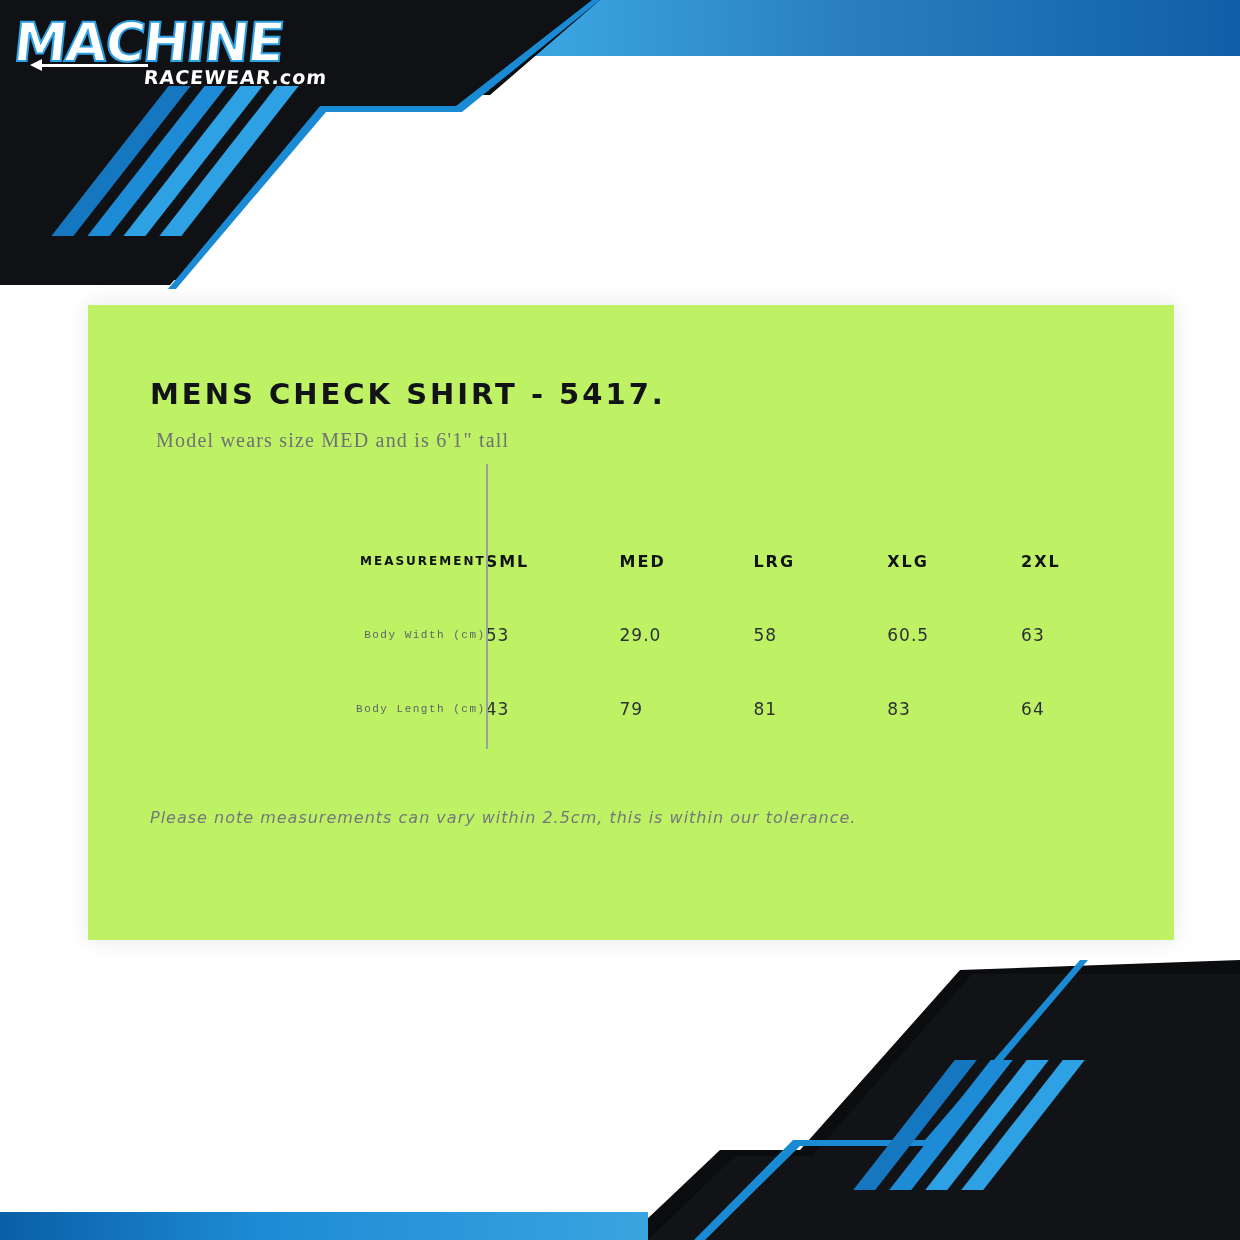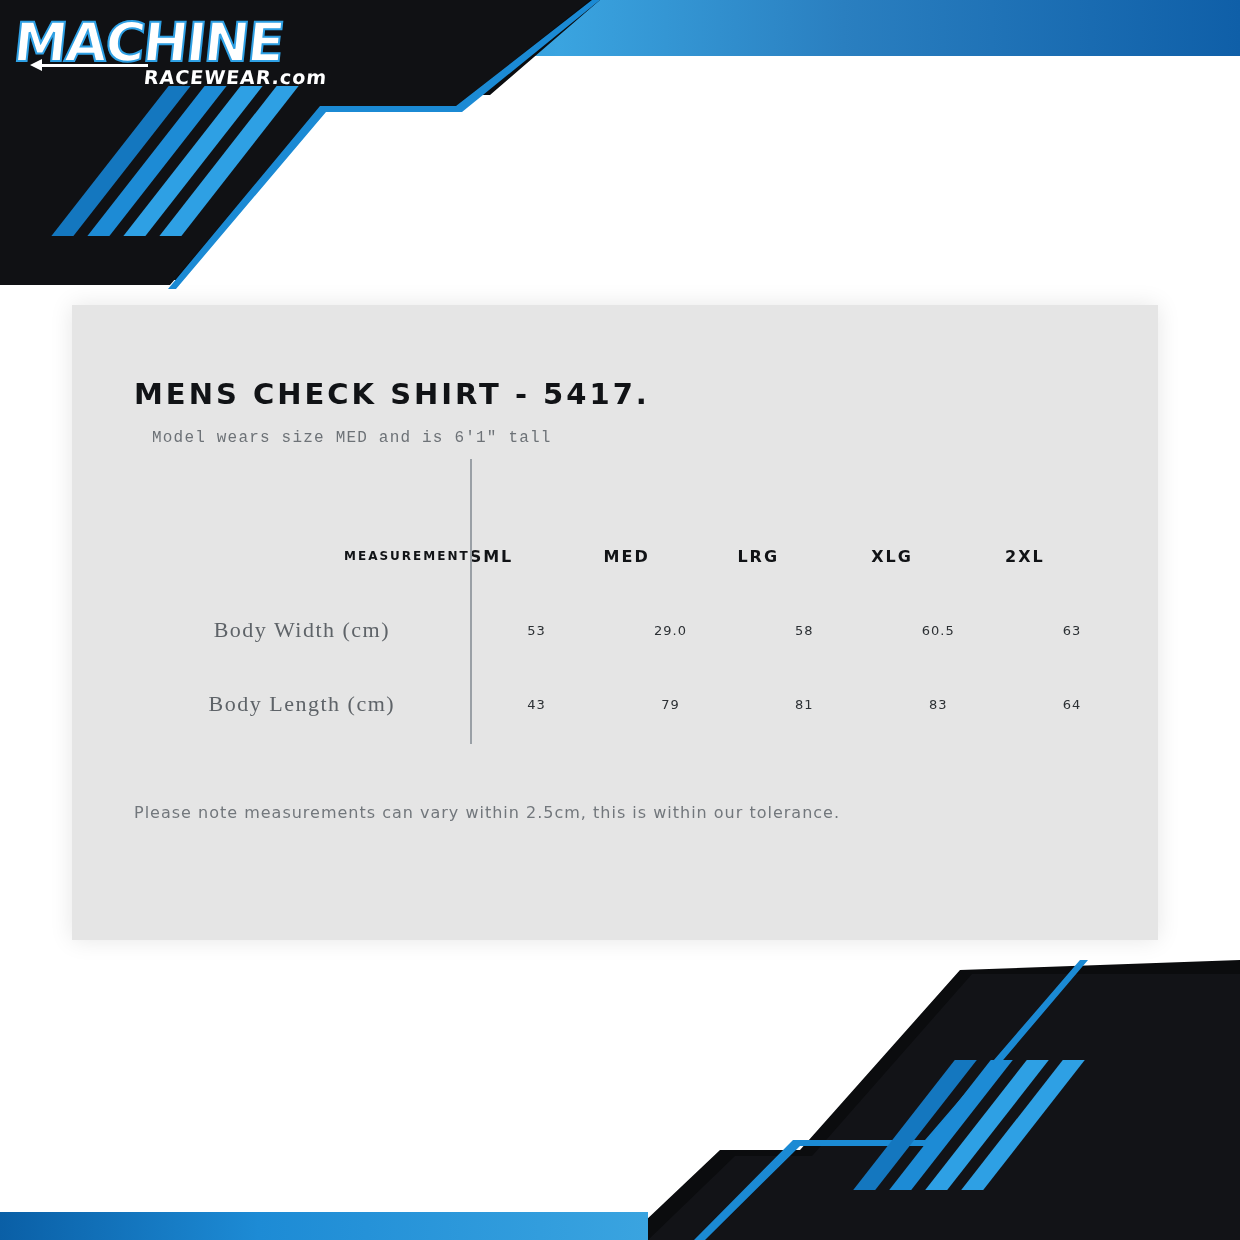--- a/index.html
+++ b/index.html
@@ -120,44 +120,44 @@
     left: 0; top: 1px;
     width: 0; height: 0;
     border-top: 6px solid transparent;
     border-bottom: 6px solid transparent;
     border-right: 12px solid #ffffff;
   }
 
   
   .card {
     position: absolute;
-    left: 72px;
+    left: 88px;
     top: 305px;
     width: 1086px;
     height: 635px;
-    background: #e5e5e5;
+    background: #bef264;
     box-shadow: 0 0 22px rgba(0,0,0,0.10);
   }
   .card-inner {
     padding: 72px 62px 0 62px;
   }
   .title {
     font-family: "DejaVu Sans", sans-serif;
     font-weight: bold;
     font-size: 29px;
     letter-spacing: 3px;
     color: #111316;
     margin: 0 0 18px 0;
   }
   .subtitle {
-    font-family: Liberation Mono, monospace;
-    font-size: 16px;
+    font-family: Liberation Serif, serif;
+    font-size: 20px;
     letter-spacing: 1.2px;
     color: #6d7277;
-    margin: 18px;
+    margin: 6px;
   }
 
   
   .table-wrap {
     position: relative;
     margin-top: 72px;
   }
   .vline {
     position: absolute;
     left: 336px;
@@ -187,36 +187,37 @@
   th.size-head {
     width: 134px;
     text-align: left;
     font-family: "DejaVu Sans", sans-serif;
     font-weight: bold;
     font-size: 16px;
     letter-spacing: 2px;
     color: #111316;
   }
   td.meas-label {
-    text-align: center;
-    font-family: Liberation Serif, serif;
-    font-size: 22px;
+    text-align: right;
+    font-family: Liberation Mono, monospace;
+    font-size: 11px;
     letter-spacing: 1.5px;
     color: #5e6368;
   }
   td.val {
-    text-align: center;
-    font-family: "DejaVu Sans", sans-serif;
-    font-size: 13px;
+    text-align: left;
+    font-family: "DejaVu Sans", sans-serif;
+    font-size: 17px;
     letter-spacing: 1px;
     color: #2c3034;
   }
   .note {
     margin-top: 62px;
     font-family: "DejaVu Sans", sans-serif;
+    font-style: italic;
     font-size: 16px;
     letter-spacing: 1px;
     color: #72777c;
   }
 
   
   .bottom-band {
     position: absolute;
     left: 0;
     bottom: 0;

